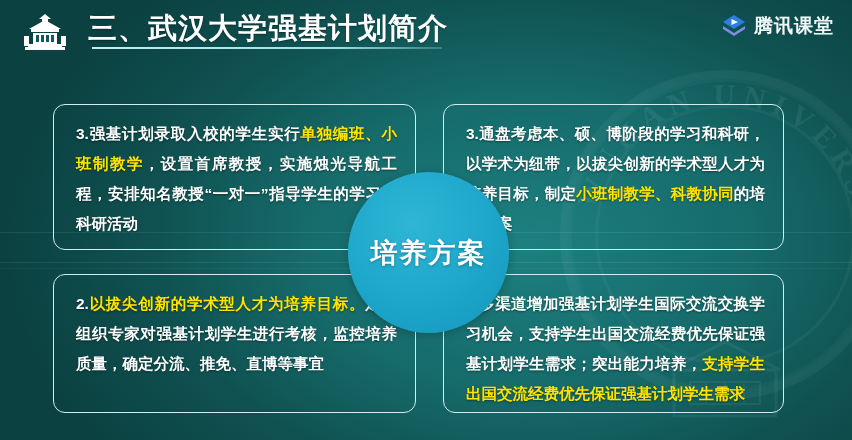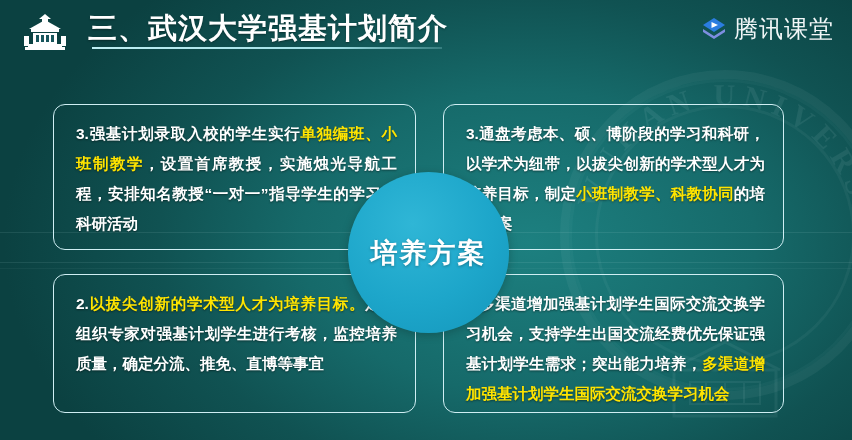--- a/index.html
+++ b/index.html
@@ -65,21 +65,21 @@
     position:absolute; left:92px; top:47px; width:350px; height:2px;
     background:linear-gradient(90deg,#bfeff3 0%, #9fe0e6 70%, rgba(159,224,230,.25) 100%);
   }
   .brand{
     position:absolute; right:18px; top:13px;
     display:flex; align-items:center; gap:7px;
   }
   .brand-mark{ width:26px; height:26px; position:relative; }
   .brand-mark svg{ width:100%; height:100%; display:block; }
   .brand-name{
-    font-size:24px; font-weight:normal; color:#f2f7f8; letter-spacing:1px;
+    font-size:19px; font-weight:bold; color:#f2f7f8; letter-spacing:1px;
   }
   
   .box{
     position:absolute;
     border:1.4px solid #cfeef3;
     border-radius:12px;
     padding:14px 18px 10px 22px;
   }
   .box-1{ left:53px;  top:104px; width:363px; height:146px; }
   .box-3{ left:443px; top:104px; width:341px; height:146px; }
@@ -178,20 +178,20 @@
   <div class="box box-1">
     <p><span>3.强基计划录取入校的学生实行</span><span class="hl">单独编班、小班制教学</span><span>，设置首席教授，实施烛光导航工程，安排知名教授“一对一”指导学生的学习及科研活动</span></p>
   </div>
   <div class="box box-3">
     <p><span>3.通盘考虑本、硕、博阶段的学习和科研，以学术为纽带，以拔尖创新的学术型人才为培养目标，制定</span><span class="hl">小班制教学、科教协同</span><span>的培养方案</span></p>
   </div>
   <div class="box box-2">
     <p><span>2.</span><span class="hl">以拔尖创新的学术型人才为培养目标。</span><span>定期组织专家对强基计划学生进行考核，监控培养质量，确定分流、推免、直博等事宜</span></p>
   </div>
   <div class="box box-4">
-    <p><span>4.多渠道增加强基计划学生国际交流交换学习机会，支持学生出国交流经费优先保证强基计划学生需求；突出能力培养，</span><span class="hl">多渠道增加强基计划学生国际交流交换学习机会</span></p>
+    <p><span>4.多渠道增加强基计划学生国际交流交换学习机会，支持学生出国交流经费优先保证强基计划学生需求；突出能力培养，</span><span class="hl">支持学生出国交流经费优先保证强基计划学生需求</span></p>
   </div>
 
   <div class="hub">
     <span>培养方案</span>
   </div>
 
 </div>
 
 </body></html>

